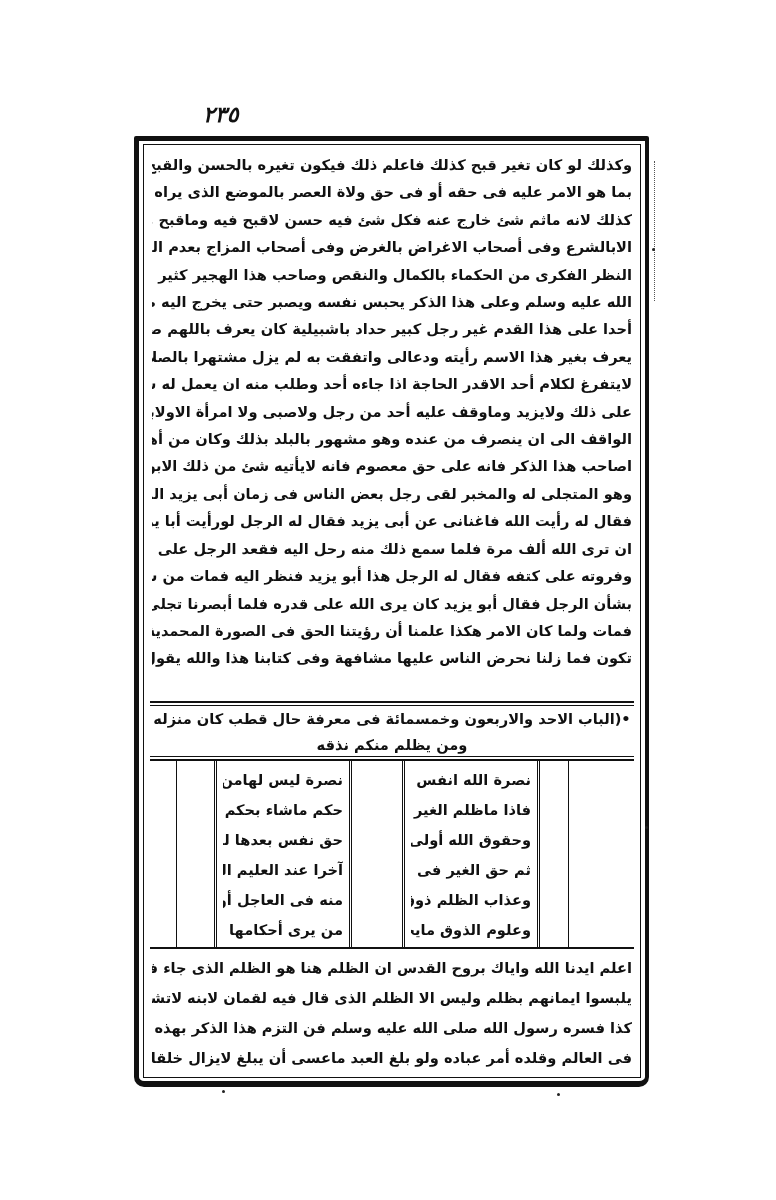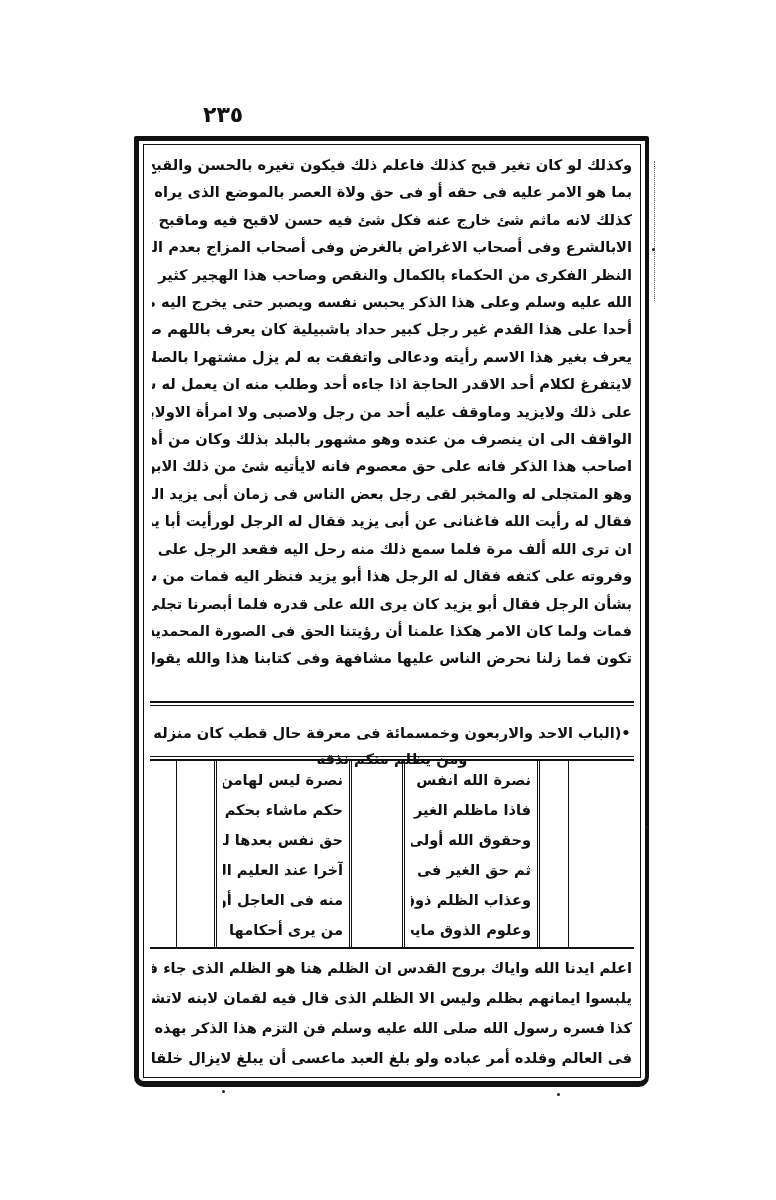--- a/index.html
+++ b/index.html
@@ -16,20 +16,21 @@
       color: #111111;
     }
     .page-number {
       position: absolute;
       top: 102px;
       left: 203px;
       font-size: 22px;
       font-weight: bold;
       letter-spacing: 1px;
       direction: rtl;
+      font-style: italic;
     }
     .frame {
       position: absolute;
       left: 134px;
       top: 136px;
       width: 506px;
       height: 940px;
       border-left: 5px solid #111;
       border-right: 4px solid #111;
       border-top: 5px solid #111;
@@ -76,21 +77,21 @@
       right: 6px;
       top: 556px;
       height: 60px;
       border-top: 2px solid #111;
       border-bottom: 2px solid #111;
       direction: rtl;
       text-align: center;
       font-size: 14.6px;
       font-weight: bold;
       line-height: 26px;
-      padding-top: 17px;
+      padding-top: 3px;
       box-sizing: border-box;
     }
     .heading-box::before {
       content: "";
       position: absolute;
       left: 0;
       right: 0;
       top: 2px;
       border-top: 1px solid #111;
     }

